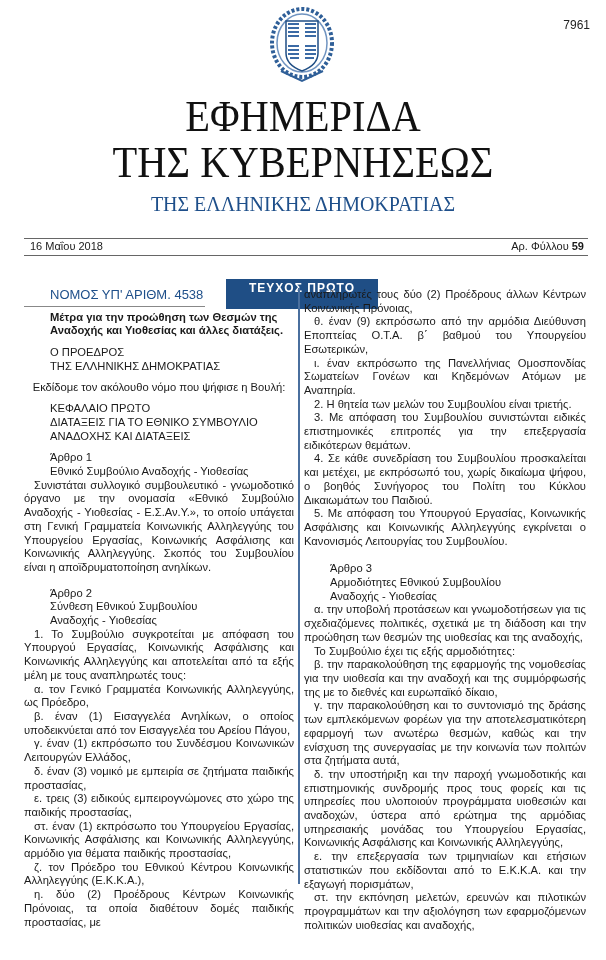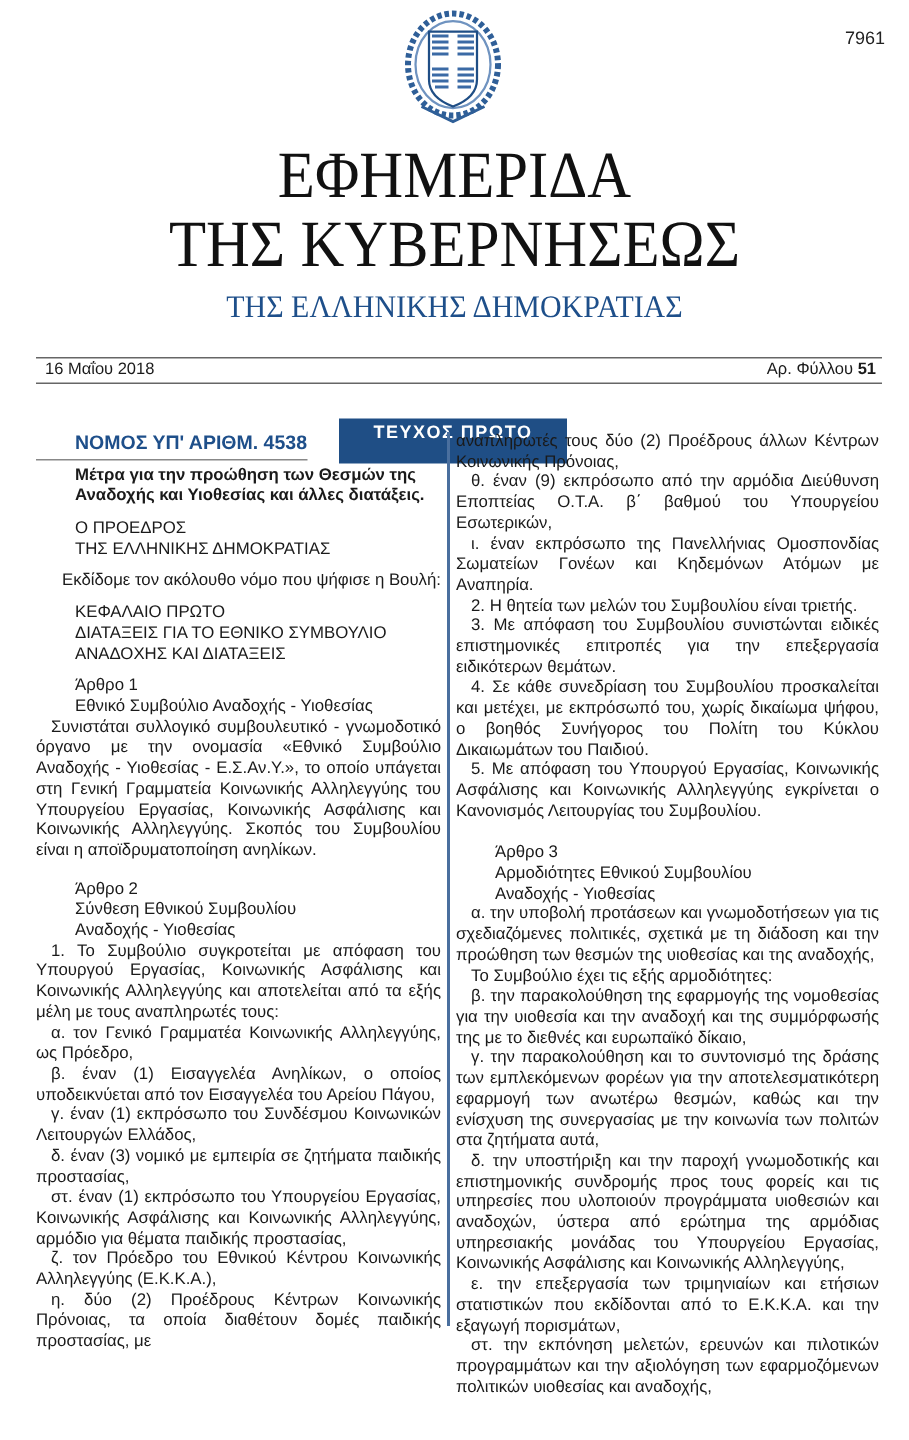--- a/index.html
+++ b/index.html
@@ -11,24 +11,24 @@
   .title3 { position: absolute; top: 192px; left: 0; width: 606px; text-align: center; font-family: "Liberation Serif", "DejaVu Serif", serif; font-size: 21px; color: #1e4f8a; transform: scaleX(0.95); }
   .issue-bar { position: absolute; top: 238px; left: 24px; width: 564px; height: 16px; border-top: 1.5px solid #666; border-bottom: 1.5px solid #666; }
   .issue-date { position: absolute; left: 6px; top: 1px; font-size: 11px; }
   .issue-type { position: absolute; left: 202px; top: -1px; width: 152px; height: 30px; background: #1f4e85; color: #fff; font-size: 12px; font-weight: bold; text-align: center; line-height: 18px; letter-spacing: 1px; margin-top: 41px; }
   .issue-sheet { position: absolute; right: 4px; top: 1px; font-size: 11px; }
   .issue-sheet b { font-weight: bold; }
   .col { position: absolute; top: 288px; font-size: 11.2px; line-height: 13.7px; text-align: justify; }
   .col-left { left: 24px; width: 270px; }
   .col-right { left: 304px; width: 282px; }
   .col-divider { position: absolute; left: 298px; top: 288px; width: 1.5px; height: 596px; background: #4a6f9e; }
-  .law-num { color: #1e4f8a; font-weight: bold; font-size: 13px; margin: 0 0 4px 26px; padding-bottom: 4px; border-bottom: 1px solid #888; width: 155px; margin-left: 0; padding-left: 26px; }
+  .law-num { color: #1e4f8a; font-weight: normal; font-size: 13px; margin: 0 0 4px 26px; padding-bottom: 4px; border-bottom: 1px solid #888; width: 155px; margin-left: 0; padding-left: 26px; }
   .law-title { font-weight: bold; margin-left: 26px; margin-top: 4px; text-align: left; }
   .block-bold { font-weight: normal; margin-left: 26px; margin-top: 8px; text-align: left; }
-  .center { text-align: right; margin-top: 7px; }
+  .center { text-align: center; margin-top: 7px; }
   .p { text-indent: 10px; margin: 0; }
   .art { font-weight: normal; margin-left: 26px; margin-top: 8px; text-align: left; }
 </style>
 </head>
 <body>
 
 <div class="page-number">7961</div>
 
 <svg class="emblem" viewBox="0 0 70 82">
   <ellipse cx="35" cy="38" rx="30" ry="34" fill="none" stroke="#2f5f98" stroke-width="4" stroke-dasharray="3 2"></ellipse>
@@ -55,21 +55,21 @@
   <path d="M14 66 L35 76 L56 66" fill="none" stroke="#2f5f98" stroke-width="2"></path>
 </svg>
 
 <div class="title1">ΕΦΗΜΕΡΙΔΑ</div>
 <div class="title2">ΤΗΣ ΚΥΒΕΡΝΗΣΕΩΣ</div>
 <div class="title3">ΤΗΣ ΕΛΛΗΝΙΚΗΣ ΔΗΜΟΚΡΑΤΙΑΣ</div>
 
 <div class="issue-bar">
   <span class="issue-date">16 Μαΐου 2018</span>
   <span class="issue-type">ΤΕΥΧΟΣ ΠΡΩΤΟ</span>
-  <span class="issue-sheet"><span>Αρ. Φύλλου</span> <b>51</b></span>
+  <span class="issue-sheet"><span>Αρ. Φύλλου</span> <b>59</b></span>
 </div>
 
 <div class="col-divider"></div>
 
 <div class="col col-left">
   <div class="law-num">ΝΟΜΟΣ ΥΠ' ΑΡΙΘΜ. 4538</div>
   <div class="law-title">Μέτρα για την προώθηση των Θεσμών της Αναδοχής και Υιοθεσίας και άλλες διατάξεις.</div>
   <div class="block-bold">Ο ΠΡΟΕΔΡΟΣ</div>
   <div class="block-bold" style="margin-top:0">ΤΗΣ ΕΛΛΗΝΙΚΗΣ ΔΗΜΟΚΡΑΤΙΑΣ</div>
   <div class="center">Εκδίδομε τον ακόλουθο νόμο που ψήφισε η Βουλή:</div>
@@ -80,20 +80,21 @@
   <div class="art" style="margin-top:0">Εθνικό Συμβούλιο Αναδοχής - Υιοθεσίας</div>
   <p class="p">Συνιστάται συλλογικό συμβουλευτικό - γνωμοδοτικό όργανο με την ονομασία «Εθνικό Συμβούλιο Αναδοχής - Υιοθεσίας - Ε.Σ.Αν.Υ.», το οποίο υπάγεται στη Γενική Γραμματεία Κοινωνικής Αλληλεγγύης του Υπουργείου Εργασίας, Κοινωνικής Ασφάλισης και Κοινωνικής Αλληλεγγύης. Σκοπός του Συμβουλίου είναι η αποϊδρυματοποίηση ανηλίκων.</p>
   <div class="art" style="margin-top:12px">Άρθρο 2</div>
   <div class="art" style="margin-top:0">Σύνθεση Εθνικού Συμβουλίου</div>
   <div class="art" style="margin-top:0">Αναδοχής - Υιοθεσίας</div>
   <p class="p">1. Το Συμβούλιο συγκροτείται με απόφαση του Υπουργού Εργασίας, Κοινωνικής Ασφάλισης και Κοινωνικής Αλληλεγγύης και αποτελείται από τα εξής μέλη με τους αναπληρωτές τους:</p>
   <p class="p">α. τον Γενικό Γραμματέα Κοινωνικής Αλληλεγγύης, ως Πρόεδρο,</p>
   <p class="p">β. έναν (1) Εισαγγελέα Ανηλίκων, ο οποίος υποδεικνύεται από τον Εισαγγελέα του Αρείου Πάγου,</p>
   <p class="p">γ. έναν (1) εκπρόσωπο του Συνδέσμου Κοινωνικών Λειτουργών Ελλάδος,</p>
   <p class="p">δ. έναν (3) νομικό με εμπειρία σε ζητήματα παιδικής προστασίας,</p>
+  <p class="p">ε. τρεις (3) ειδικούς εμπειρογνώμονες στο χώρο της παιδικής προστασίας,</p>
   <p class="p">στ. έναν (1) εκπρόσωπο του Υπουργείου Εργασίας, Κοινωνικής Ασφάλισης και Κοινωνικής Αλληλεγγύης, αρμόδιο για θέματα παιδικής προστασίας,</p>
   <p class="p">ζ. τον Πρόεδρο του Εθνικού Κέντρου Κοινωνικής Αλληλεγγύης (Ε.Κ.Κ.Α.),</p>
   <p class="p">η. δύο (2) Προέδρους Κέντρων Κοινωνικής Πρόνοιας, τα οποία διαθέτουν δομές παιδικής προστασίας, με</p>
 </div>
 
 <div class="col col-right">
   <p class="p" style="text-indent:0">αναπληρωτές τους δύο (2) Προέδρους άλλων Κέντρων Κοινωνικής Πρόνοιας,</p>
   <p class="p">θ. έναν (9) εκπρόσωπο από την αρμόδια Διεύθυνση Εποπτείας Ο.Τ.Α. β΄ βαθμού του Υπουργείου Εσωτερικών,</p>
   <p class="p">ι. έναν εκπρόσωπο της Πανελλήνιας Ομοσπονδίας Σωματείων Γονέων και Κηδεμόνων Ατόμων με Αναπηρία.</p>
   <p class="p">2. Η θητεία των μελών του Συμβουλίου είναι τριετής.</p>

